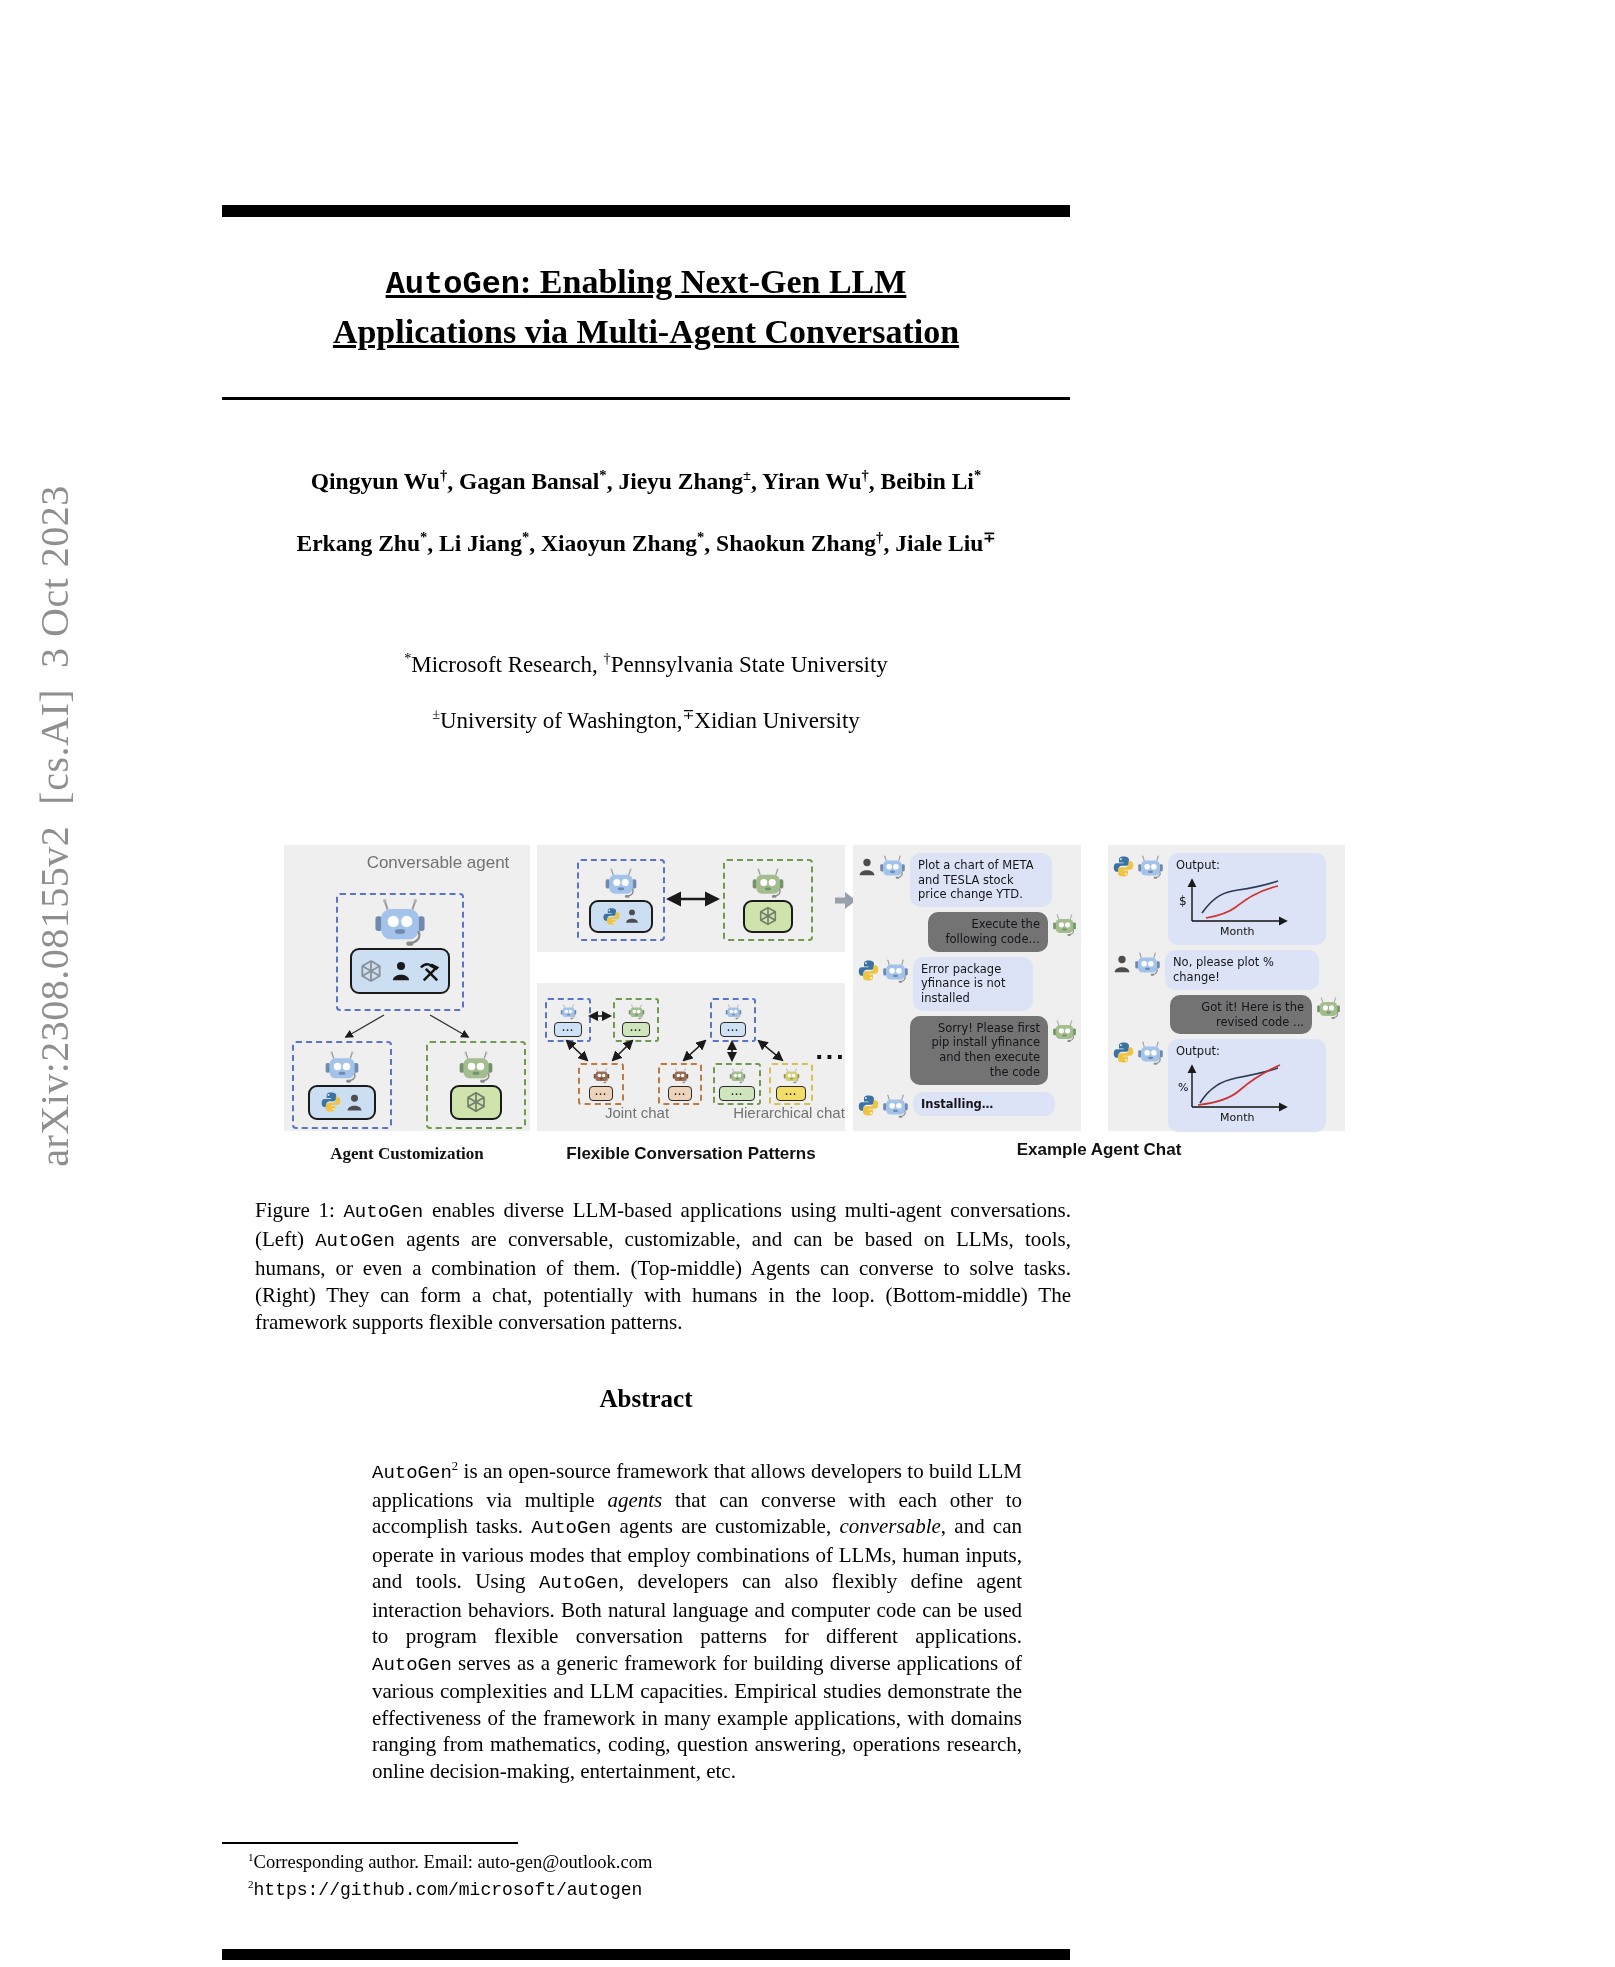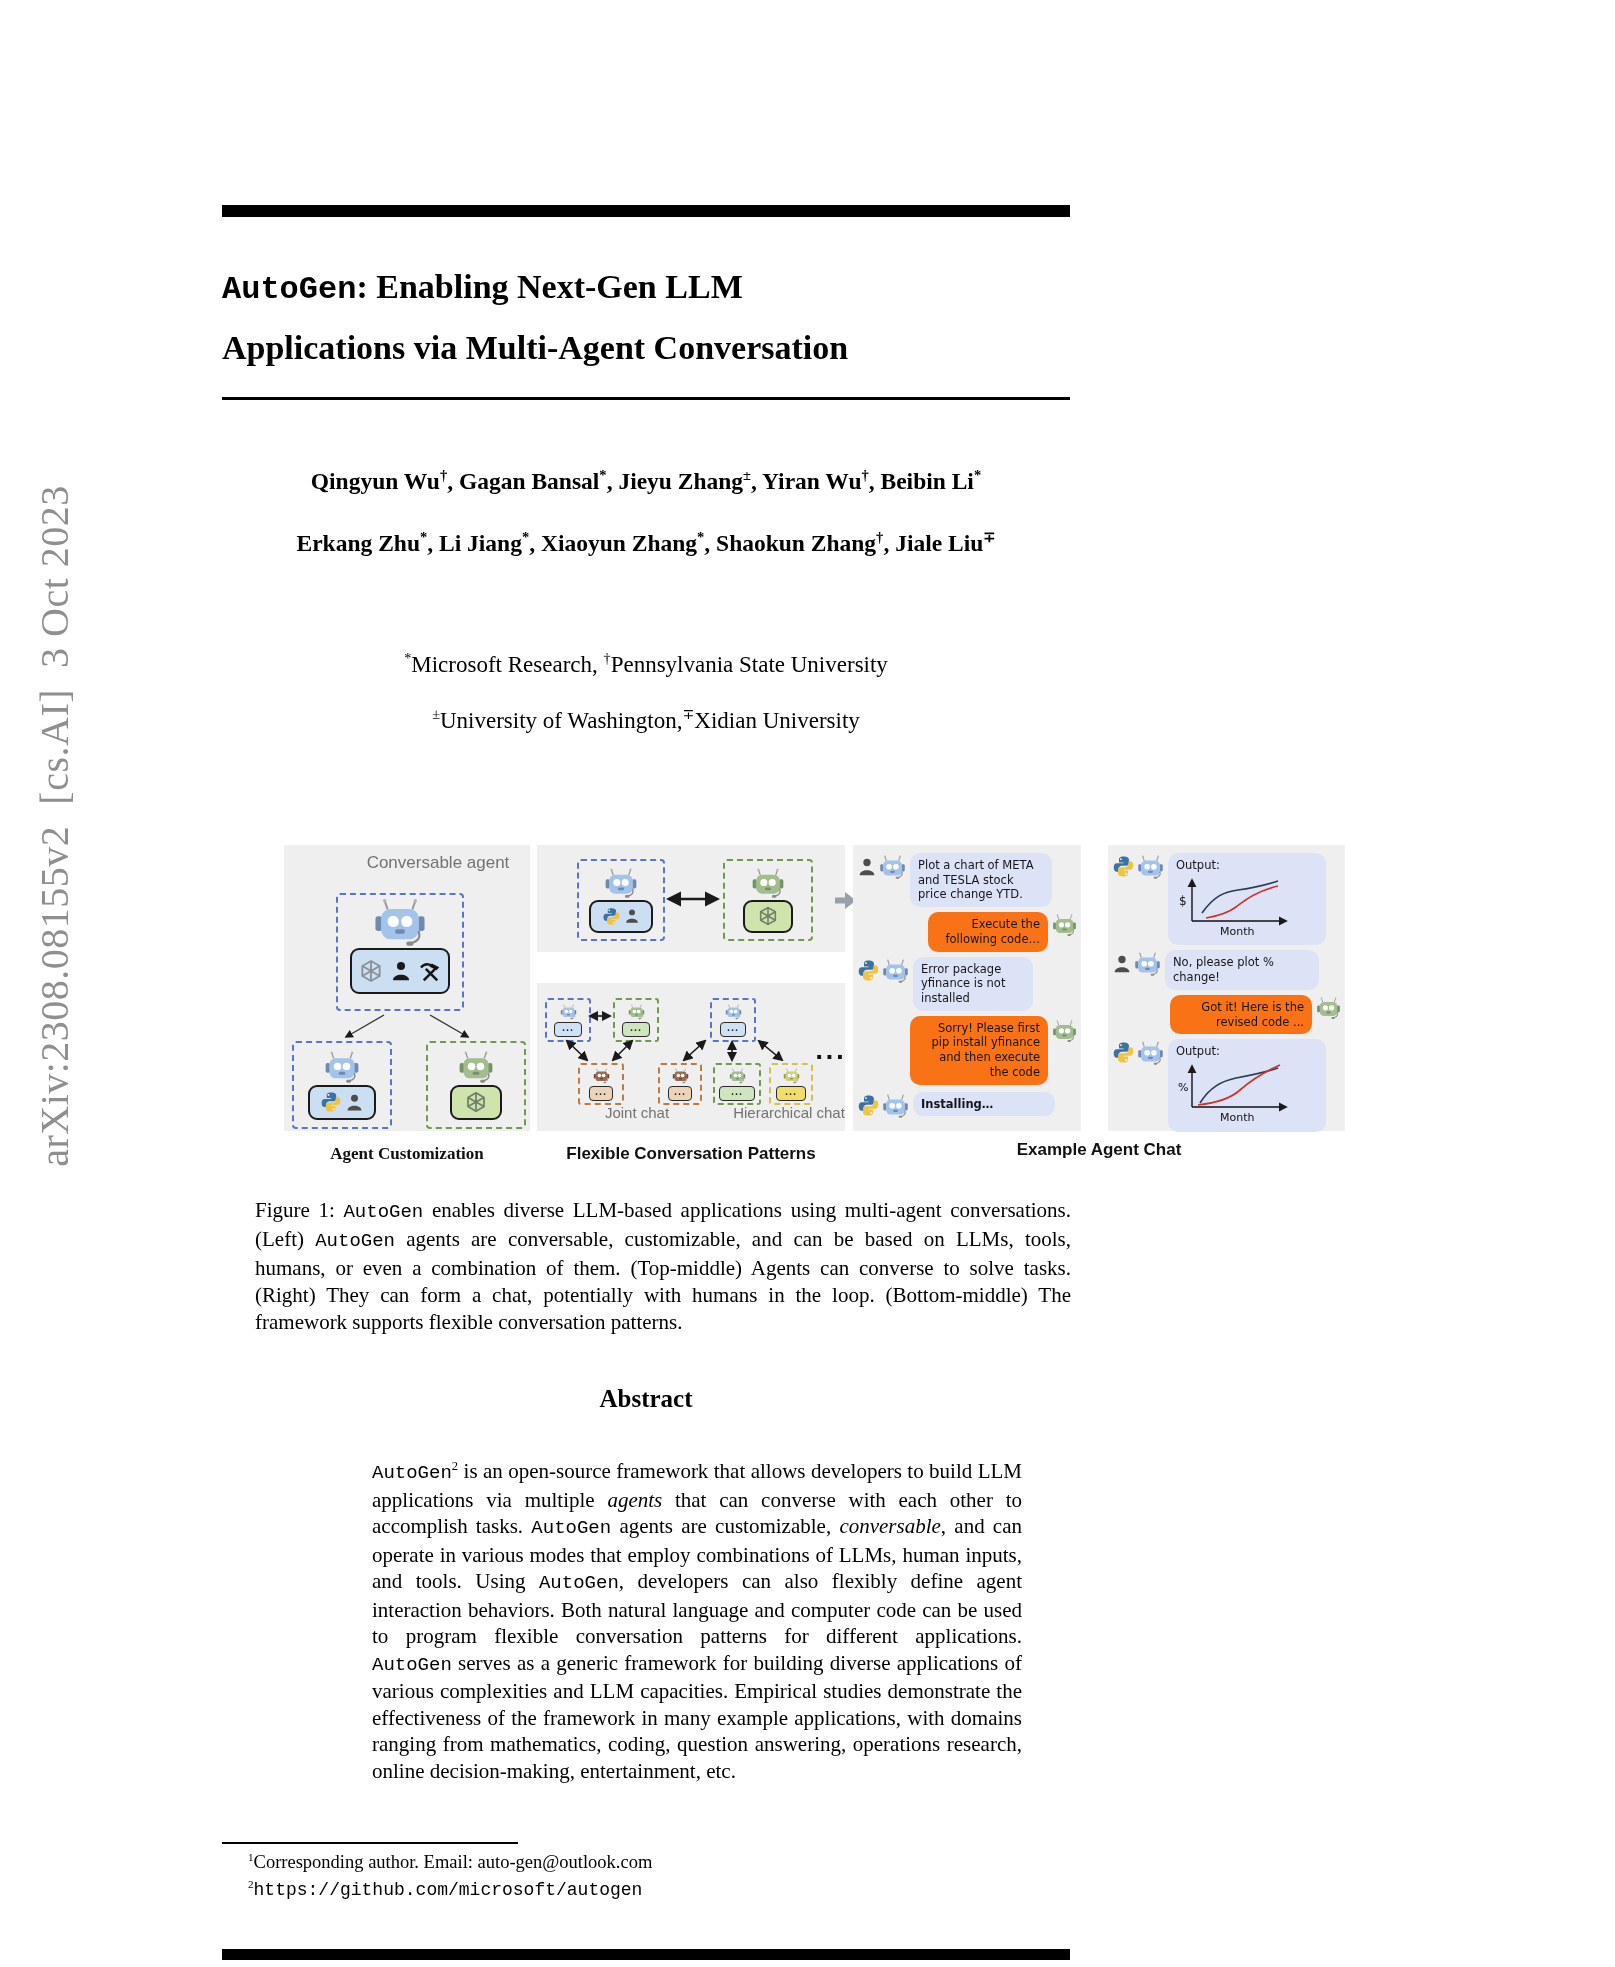--- a/index.html
+++ b/index.html
@@ -8,22 +8,22 @@
   .abs{position:absolute;}
   .bar{position:absolute;background:#000;}
 
   
   .arxiv{position:absolute;left:-303px;top:800px;width:720px;height:52px;
          transform:rotate(-90deg);transform-origin:center center;
          font-family:"Liberation Serif",serif;font-size:40px;color:#8f8f8f;
          text-align:center;white-space:pre;letter-spacing:0.5px;}
 
   
-  .title{position:absolute;left:222px;top:258px;width:848px;text-align:left;
-         font-weight:700;font-size:34px;line-height:58px;color:#000;}
+  .title{position:absolute;left:222px;top:258px;width:848px;text-align:center;
+         font-weight:700;font-size:34px;line-height:47px;color:#000;text-decoration:underline;}
   .title .tmono{font-family:"Liberation Mono",monospace;font-weight:600;font-size:32px;}
 
   .authors-line{position:absolute;left:222px;width:848px;text-align:center;
                 font-weight:700;font-size:23.5px;color:#000;}
   .authors-line sup, .affil sup{font-size:62%;vertical-align:super;line-height:0;}
   .affil{position:absolute;left:222px;width:848px;text-align:center;font-size:23px;color:#000;}
 
   
   .panel{position:absolute;background:#efefef;}
   .fig-label{position:absolute;font-family:"Liberation Sans",sans-serif;color:#737373;padding-left:31px;}
@@ -62,21 +62,21 @@
 
   .dots-big{position:absolute;font-family:"DejaVu Sans",sans-serif;font-weight:700;
             font-size:22px;color:#111;letter-spacing:2px;line-height:1;}
 
   
   .crow{display:flex;gap:4px;align-items:flex-start;}
   .avs{display:flex;gap:2px;flex-shrink:0;align-items:flex-start;padding-top:2px;}
   .bub{border-radius:10px;padding:5px 8px;font-family:"DejaVu Sans",sans-serif;
        font-size:11.5px;line-height:1.28;color:#15151a;}
   .bub.blue{background:#dde3f6;}
-  .bub.green{background:#f97316;text-align:right;}
+  .bub.green{background:#737373;text-align:right;}
   .crow.right{justify-content:flex-end;}
 
   
   .figcaption{position:absolute;left:255px;top:1197px;width:816px;font-size:21px;
               line-height:27px;text-align:justify;color:#000;}
   .figcaption .cmono, .abstract-body .cmono{font-family:"Liberation Mono",monospace;font-size:19px;}
   .abstract-h{position:absolute;left:222px;top:1385px;width:848px;text-align:center;
               font-size:25px;font-weight:700;color:#000;}
   .abstract-body{position:absolute;left:372px;top:1453px;width:650px;font-size:21px;
                  line-height:26.5px;text-align:justify;color:#000;}

